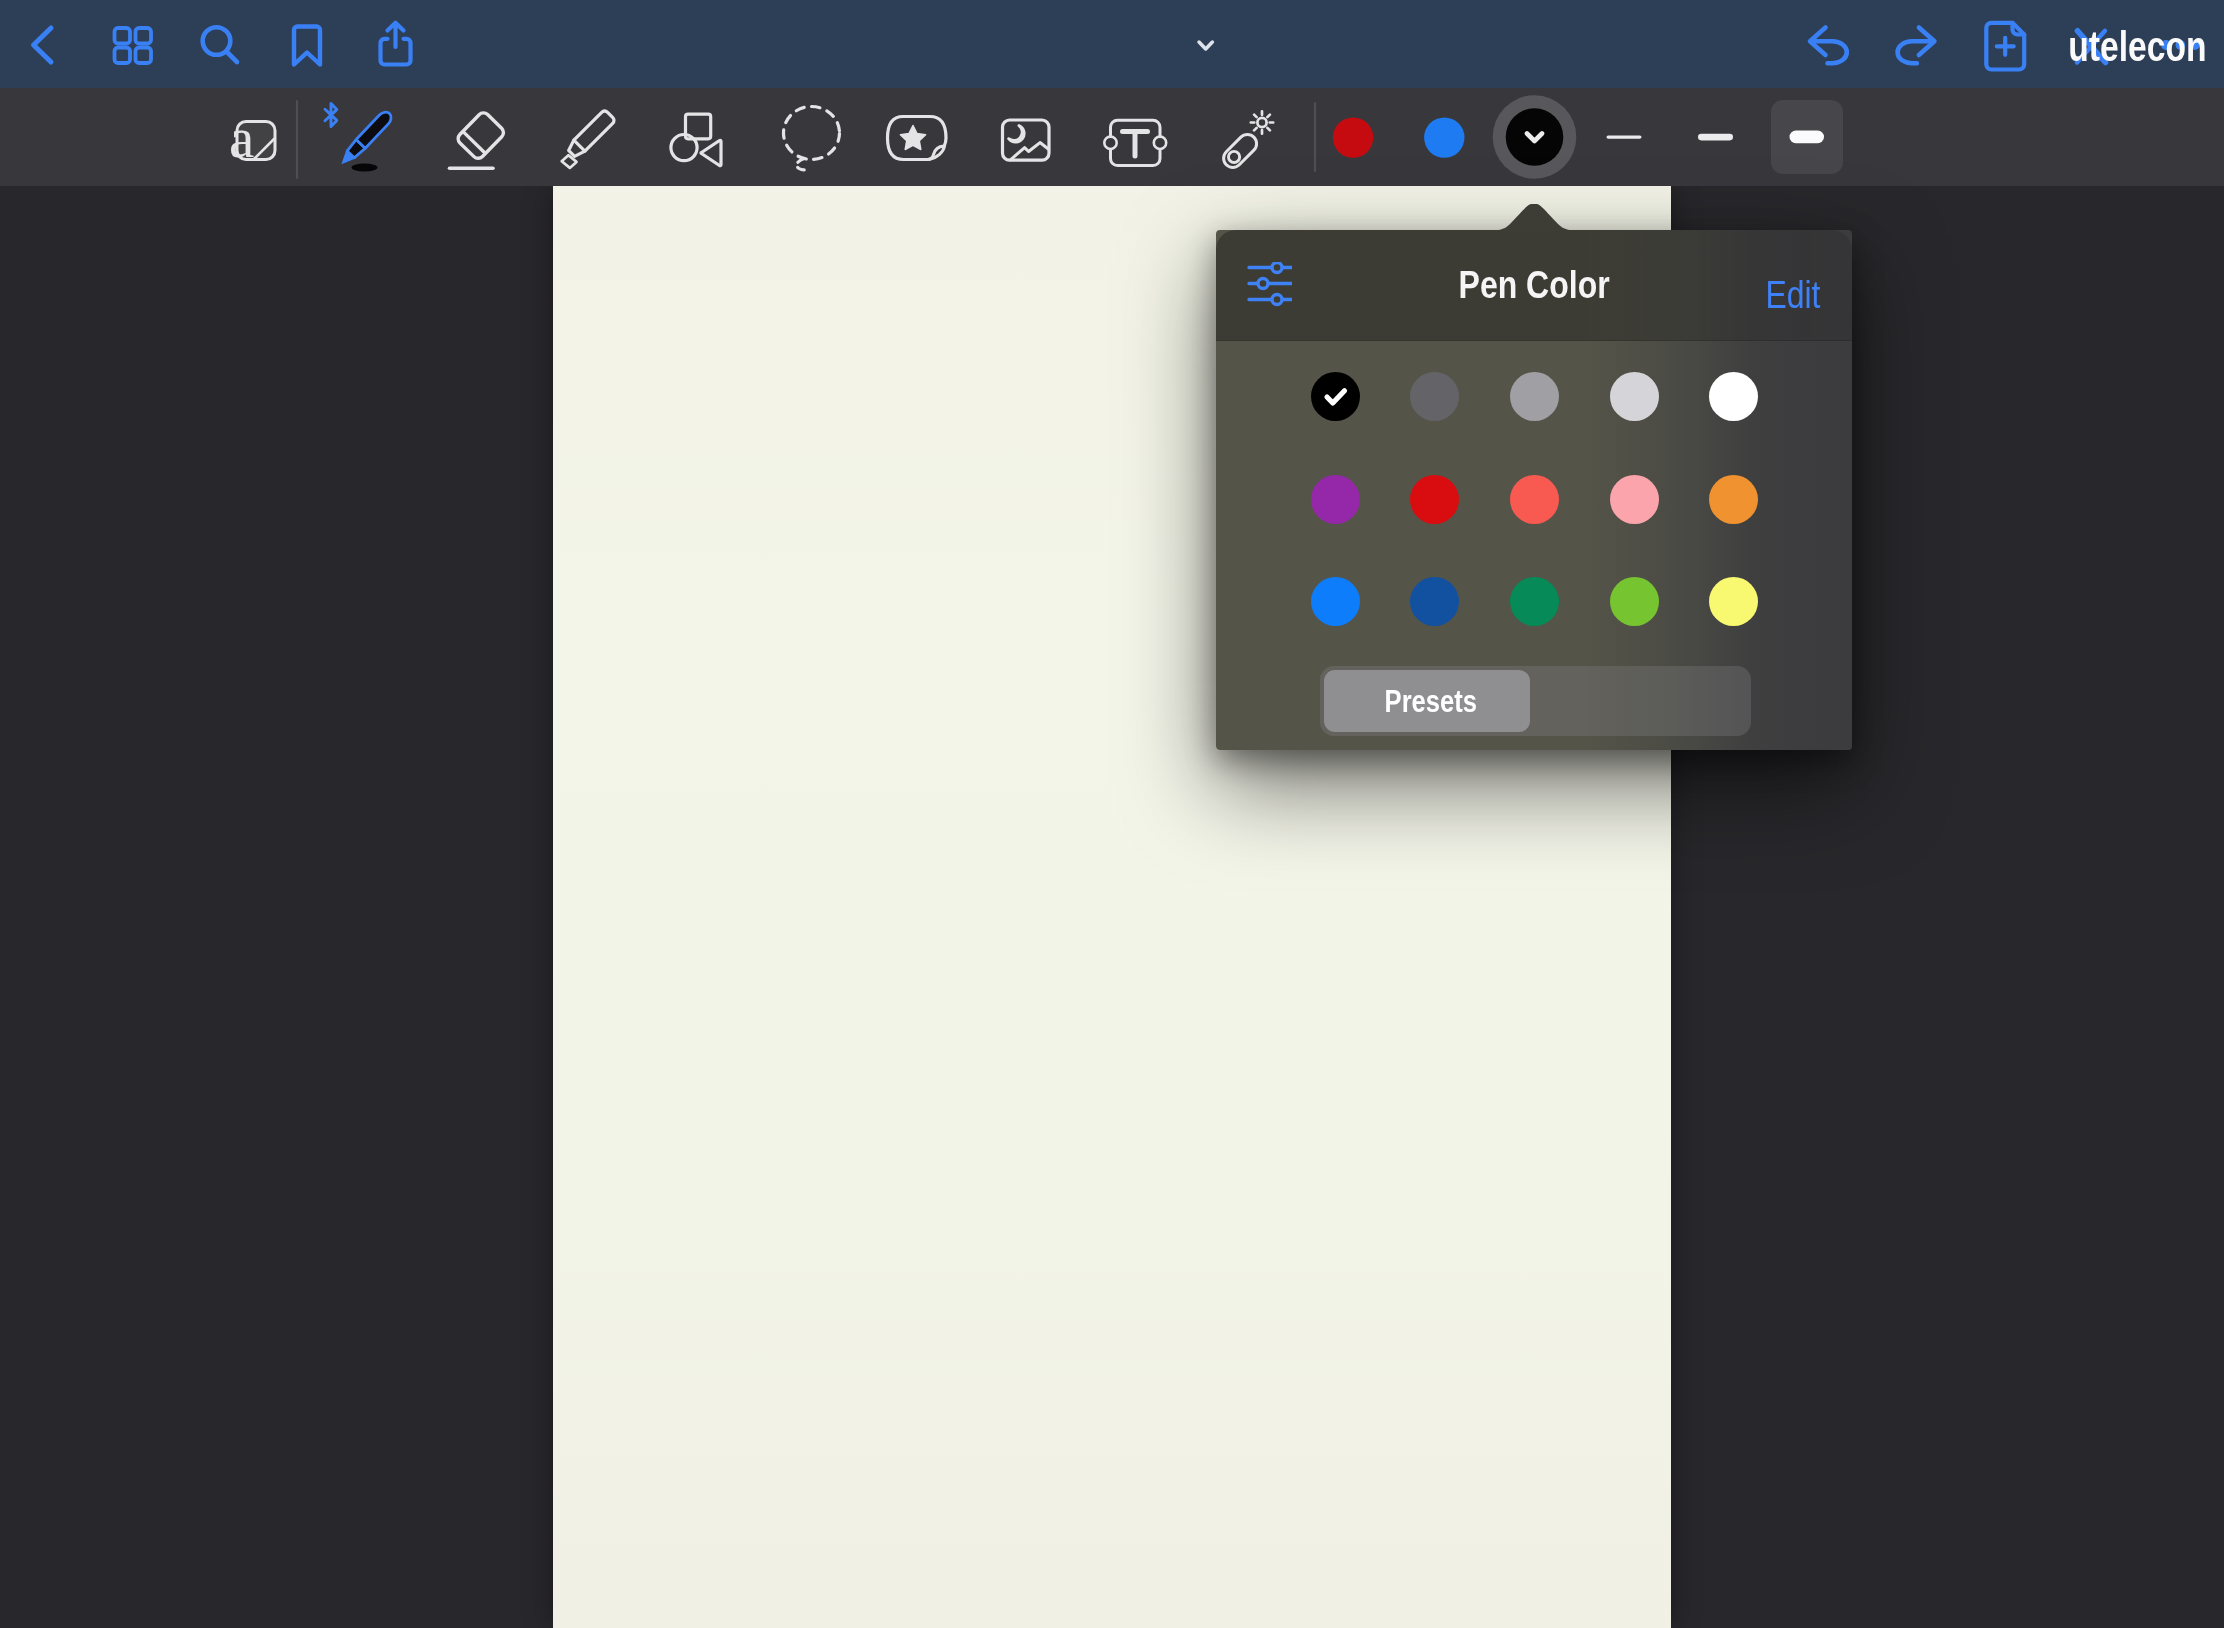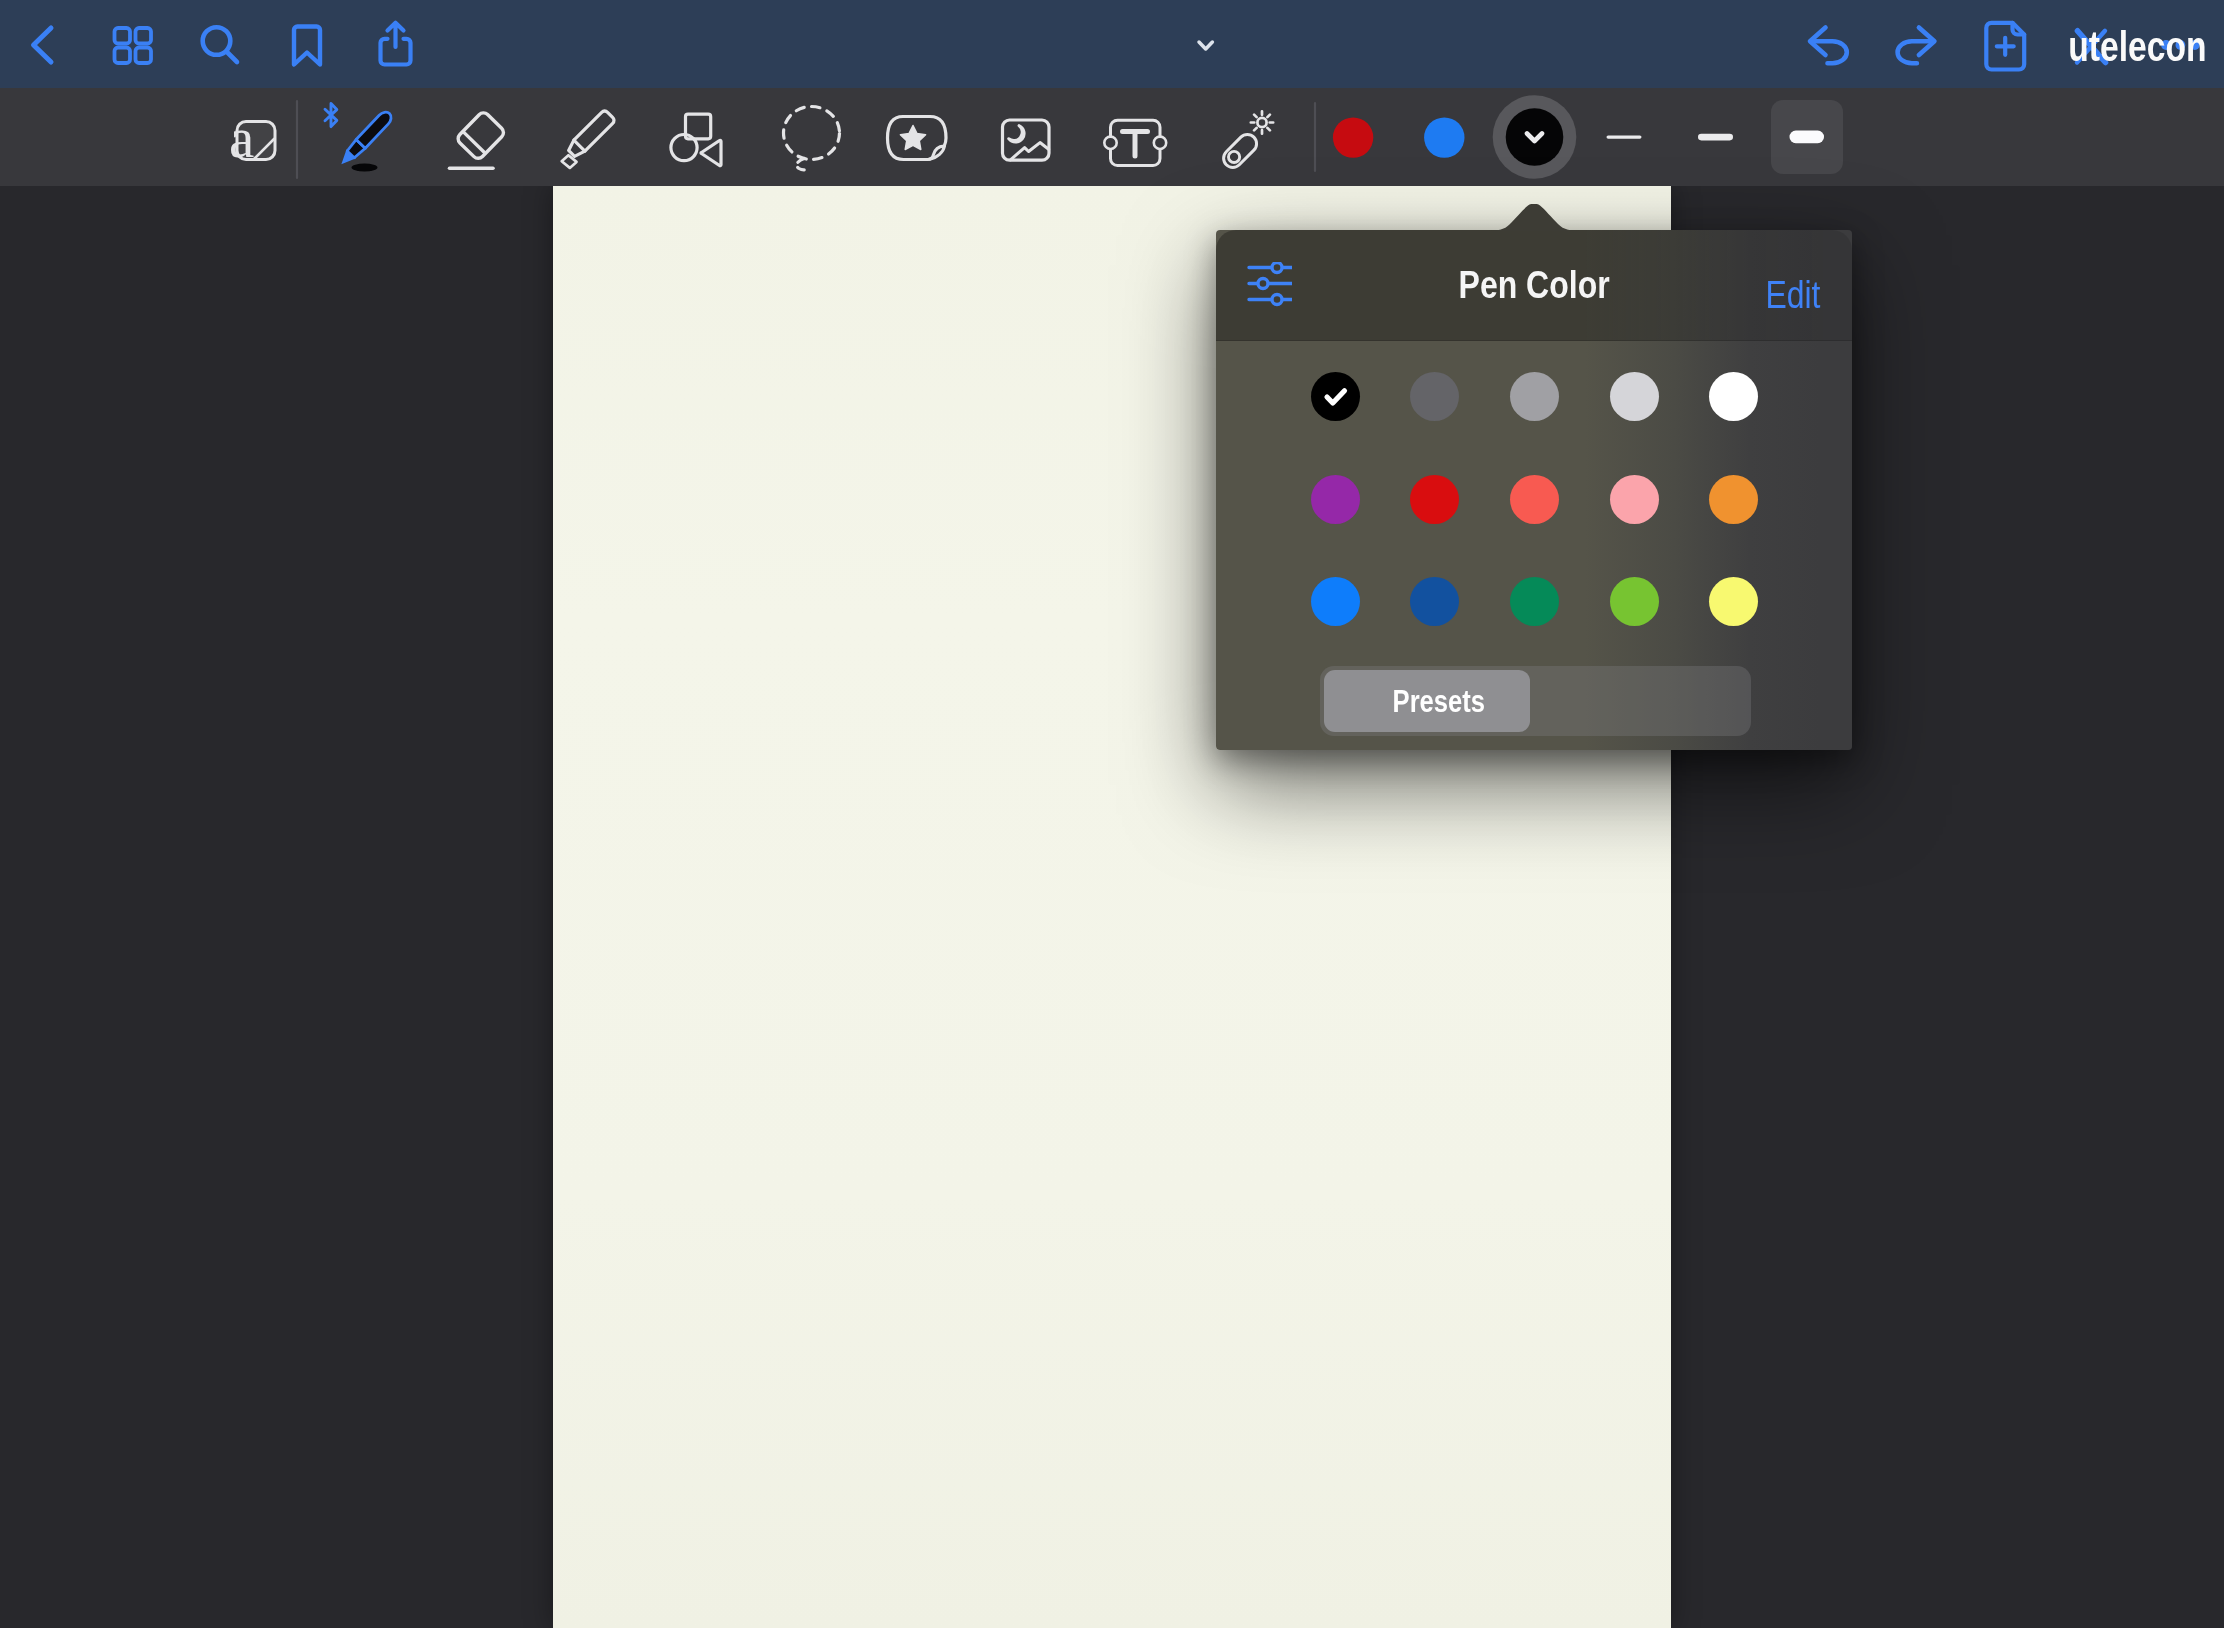--- a/index.html
+++ b/index.html
@@ -160,16 +160,16 @@
     <div class="sw" style="left:94.5px;top:346.8px;background:#0e7dfb;"></div>
     <div class="sw" style="left:194.2px;top:346.8px;background:#12519f;"></div>
     <div class="sw" style="left:293.9px;top:346.8px;background:#058a58;"></div>
     <div class="sw" style="left:393.6px;top:346.8px;background:#77c431;"></div>
     <div class="sw" style="left:493.3px;top:346.8px;background:#f8f970;"></div>
     <svg class="abs" style="left:268px;top:-26px;" width="100" height="27" viewBox="0 0 100 27">
       <path d="M0 27 C14 27 20 26 26 20 C32 14 40 4.5 44 1.5 C47.5 -1 52.5 -1 56 1.5 C60 4.5 68 14 74 20 C80 26 86 27 100 27 Z" fill="#3d3c35"></path>
     </svg>
     <div id="seg">
       <div class="sel"></div>
-      <div class="lab" style="left:16px;width:206px;"><span>Presets</span></div>
+      <div class="lab" style="left:8px;width:206px;"><span>Presets</span></div>
     </div>
   </div>
 </div>
 
 </body></html>

